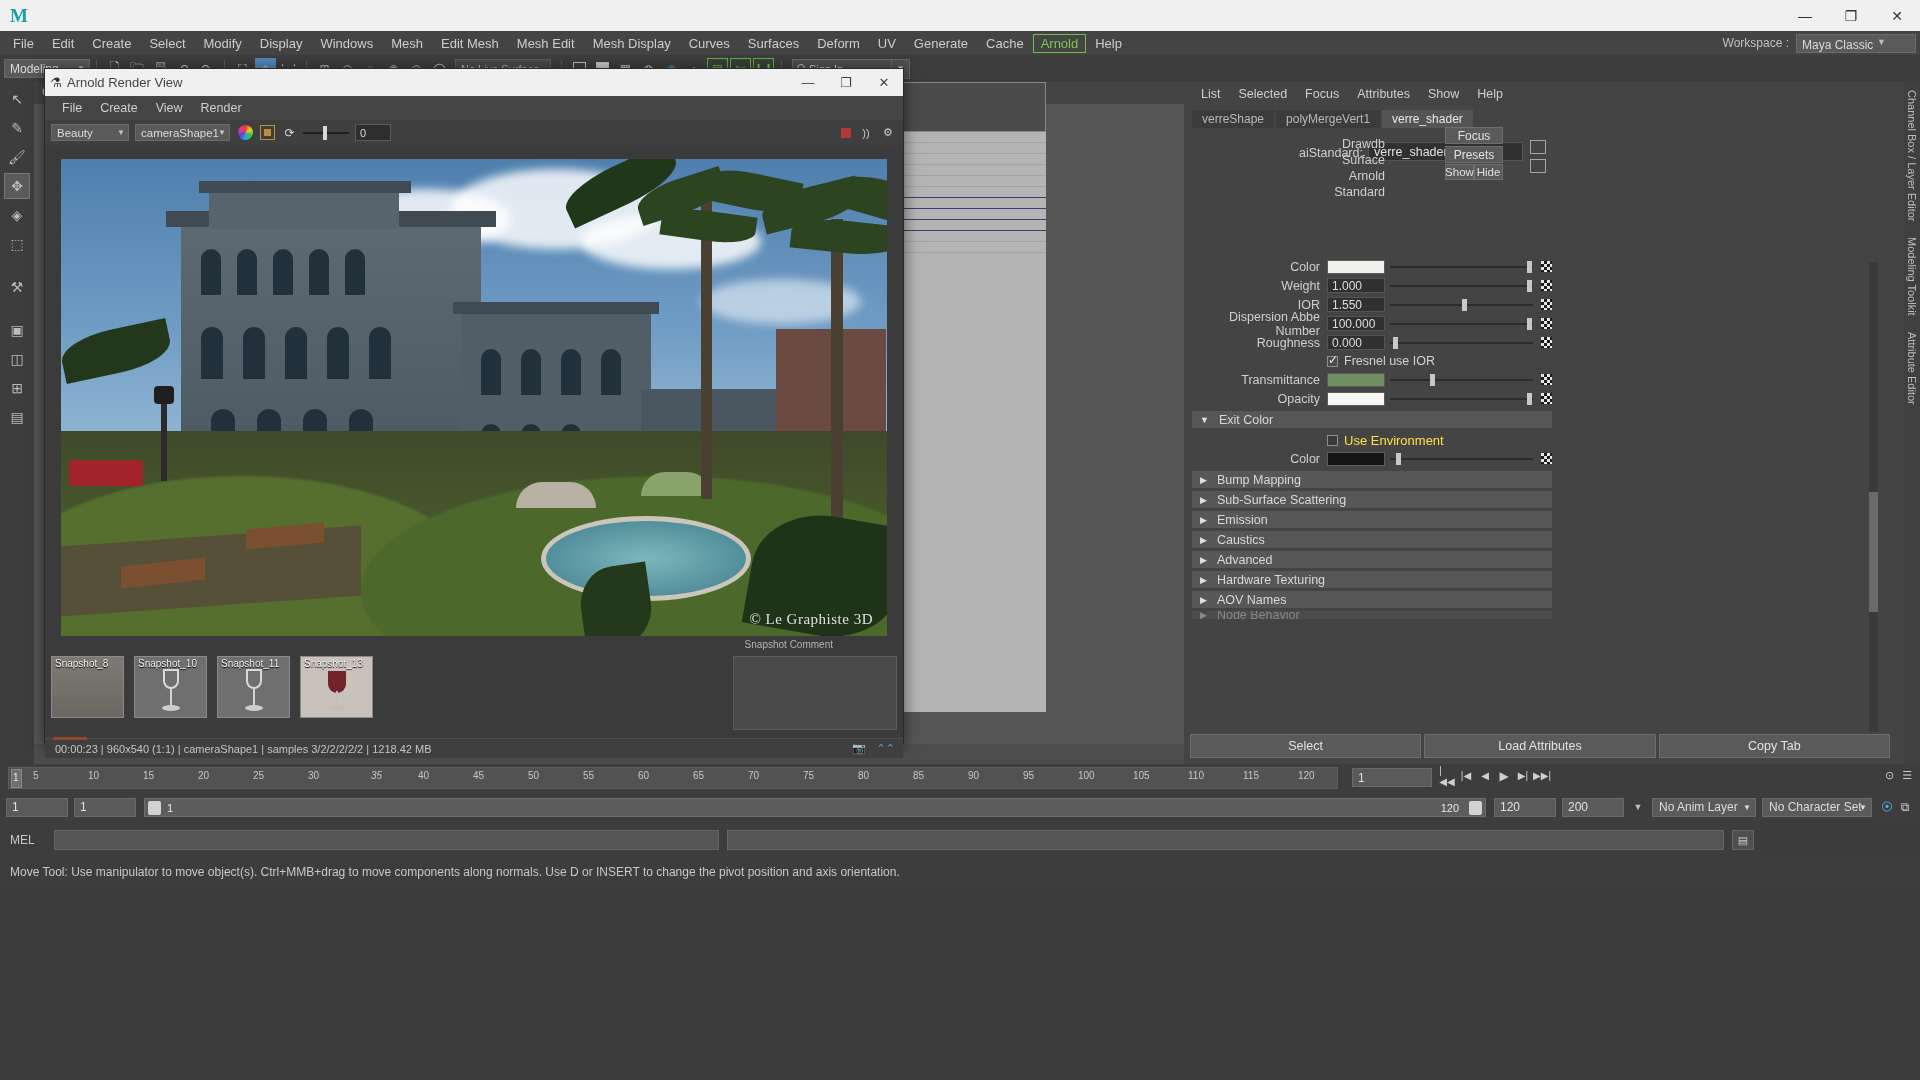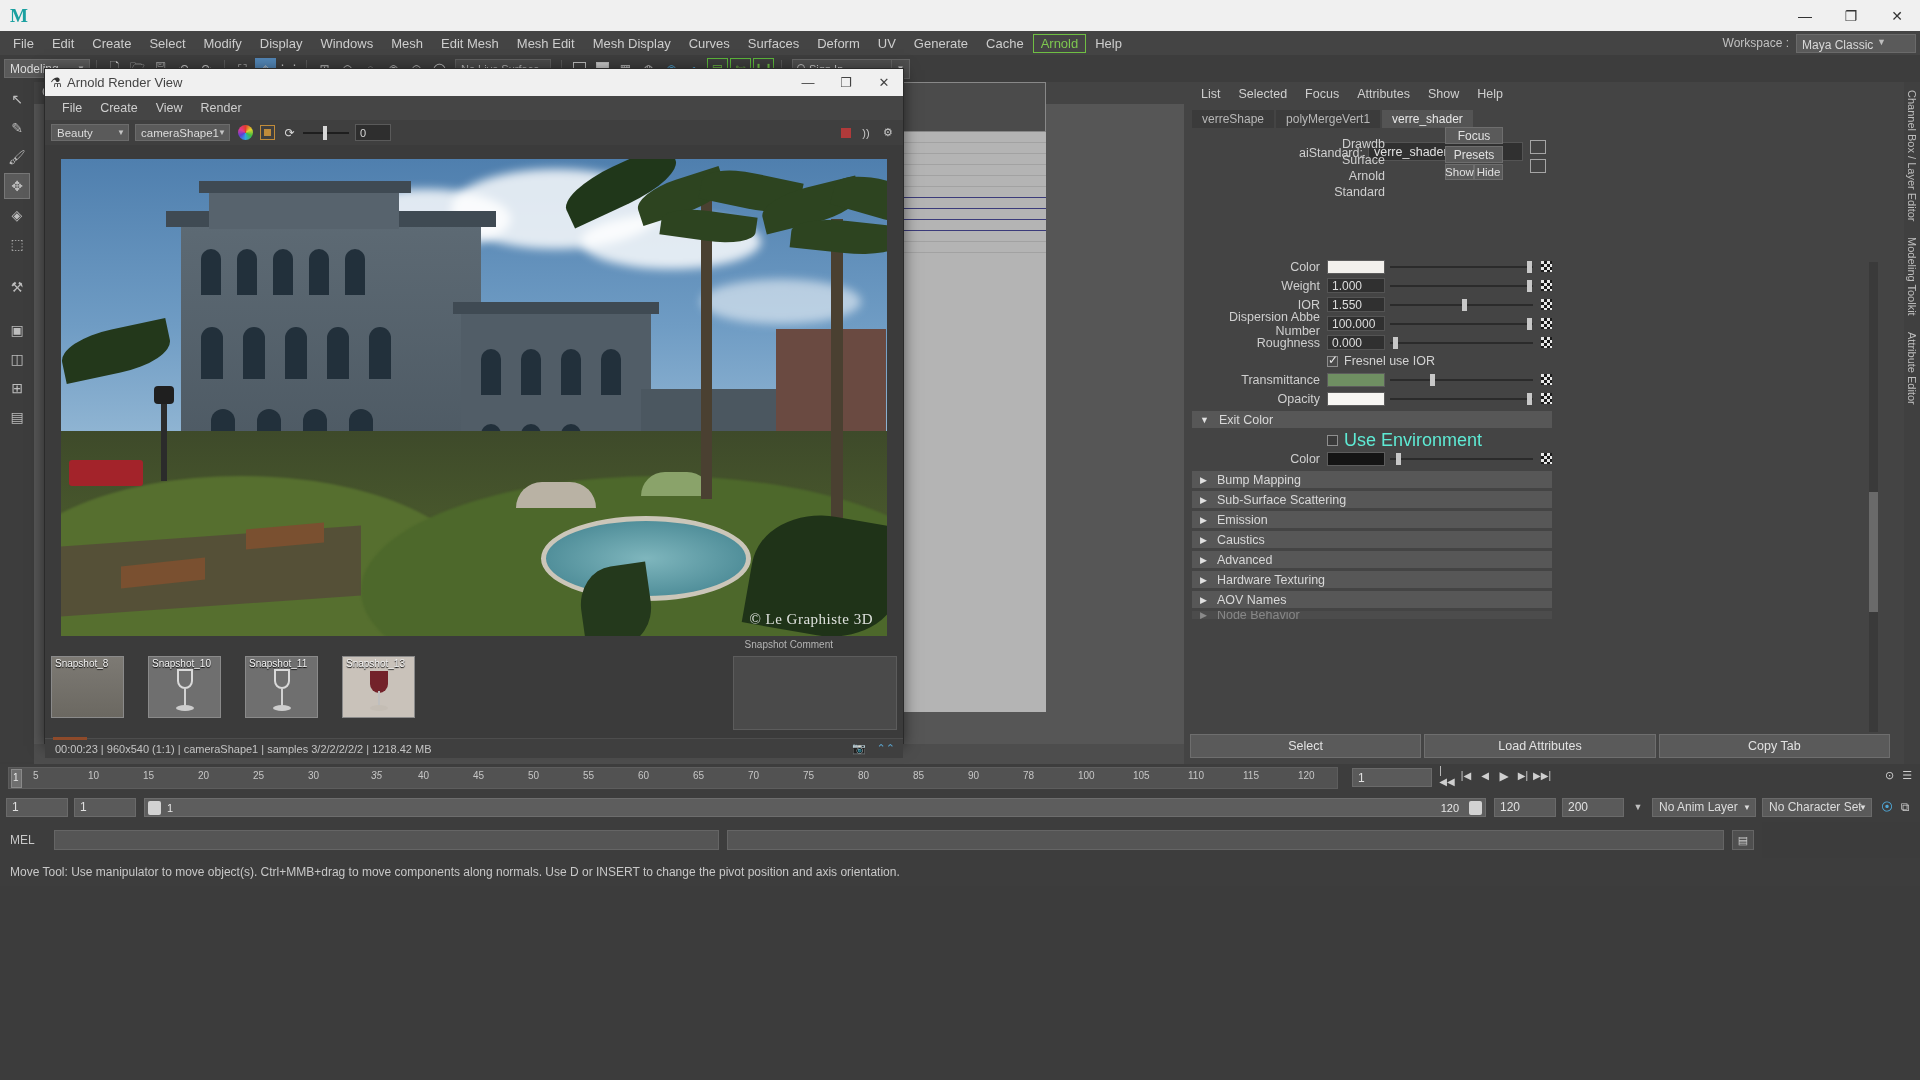--- a/index.html
+++ b/index.html
@@ -154,21 +154,21 @@
   .frond{position:absolute;background:#2d4420;border-radius:50% 0 50% 0;}
   .path{position:absolute;background:#554b38;}
   .bench{position:absolute;background:#7a5030;}
   .car{position:absolute;background:#a3232a;border-radius:3px;}
 
   #ar-comment-label{position:absolute;right:70px;bottom:0;font-size:10px;color:#b5b5b5;}
   #ar-strip{
     height:88px;background:#3b3b3b;display:flex;align-items:flex-start;padding:6px 0 0 6px;position:relative;
   }
   .snap{
-    width:73px;height:62px;background:#6f6f6f;border:1px solid #8a8a8a;margin-right:24px;position:relative;overflow:hidden;
+    width:73px;height:62px;background:#6f6f6f;border:1px solid #8a8a8a;margin-right:10px;position:relative;overflow:hidden;
   }
   .snap .nm{position:absolute;left:3px;top:1px;font-size:10px;color:#f2f2f2;z-index:3;text-shadow:0 1px 1px #000;}
   .snap .obj{position:absolute;left:50%;transform:translateX(-50%);}
   #comment-box{
     position:absolute;right:6px;top:6px;width:164px;height:74px;background:#4a4a4a;border:1px solid #5c5c5c;
   }
   #comment-title{position:absolute;right:6px;top:-11px;width:164px;text-align:center;font-size:10px;color:#b9b9b9;font-style:italic;}
   #ar-status{
     height:20px;background:#3f3f3f;display:flex;align-items:center;padding-left:10px;
     font-size:11px;color:#c4c4c4;border-top:1px solid #4d4d4d;position:relative;
@@ -666,21 +666,21 @@
         </span>
       <span class="checker"></span>
     </div>
 
     <div class="section">
       <span class="tri">▼</span>
       <span>Exit Color</span>
     </div>
     <div class="chkrow">
       <span class="chkbox dark"></span>
-      <span style="font-size:18px;color:#5eead4">Use Environment</span>
+      <span style="font-size:13px;color:#fde047">Use Environment</span>
     </div>
     <div class="arow">
       <span class="lab">Color</span>
       <span class="swatch" id="sw-exit" style="background: rgb(20, 20, 20);"></span>
       <span class="slider">
           <i id="sl-exit" style="left: 4%;"></i>
         </span>
       <span class="checker"></span>
     </div>
 
@@ -755,21 +755,21 @@
       <span class="tick" style="left: 464px;">45</span>
       <span class="tick" style="left: 519px;">50</span>
       <span class="tick" style="left: 574px;">55</span>
       <span class="tick" style="left: 629px;">60</span>
       <span class="tick" style="left: 684px;">65</span>
       <span class="tick" style="left: 739px;">70</span>
       <span class="tick" style="left: 794px;">75</span>
       <span class="tick" style="left: 849px;">80</span>
       <span class="tick" style="left: 904px;">85</span>
       <span class="tick" style="left: 959px;">90</span>
-      <span class="tick" style="left: 1014px;">78</span>
+      <span class="tick" style="left: 1014px;">95</span>
       <span class="tick" style="left: 1069px;">100</span>
       <span class="tick" style="left: 1124px;">105</span>
       <span class="tick" style="left: 1179px;">110</span>
       <span class="tick" style="left: 1234px;">115</span>
       <span class="tick" style="left: 1289px;">120</span>
     </div>
   <div id="tl-frame">1</div>
   <div id="tl-transport">
     <span class="b">|◀◀</span>
     <span class="b">|◀</span>

